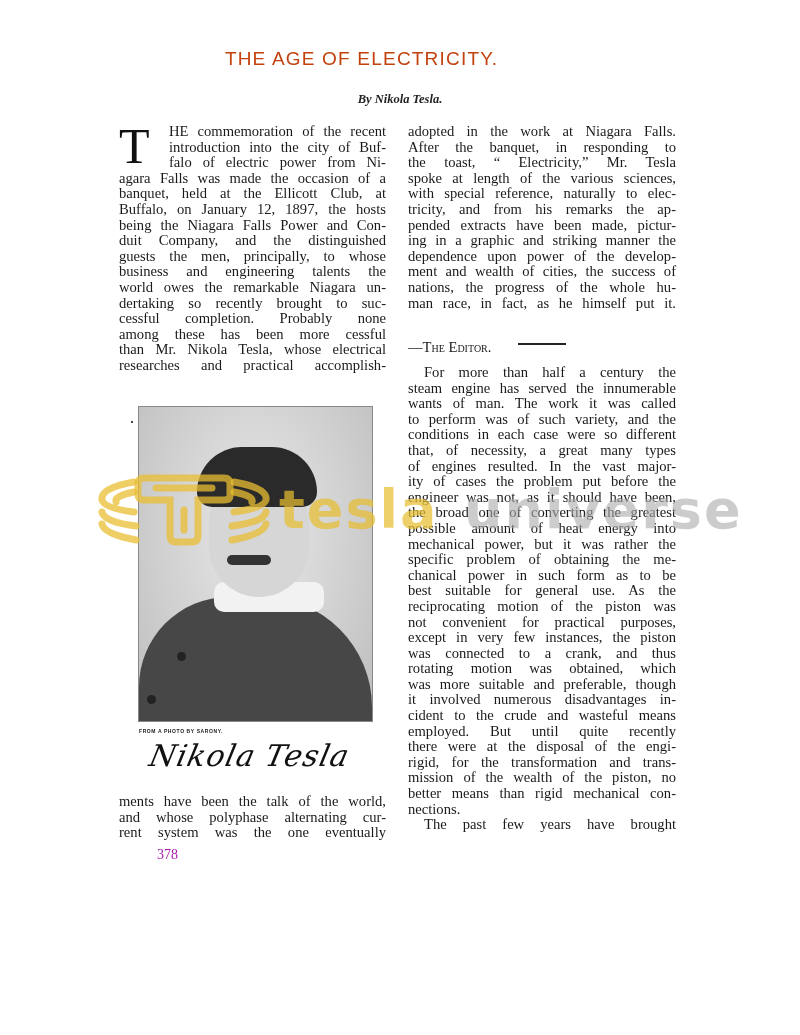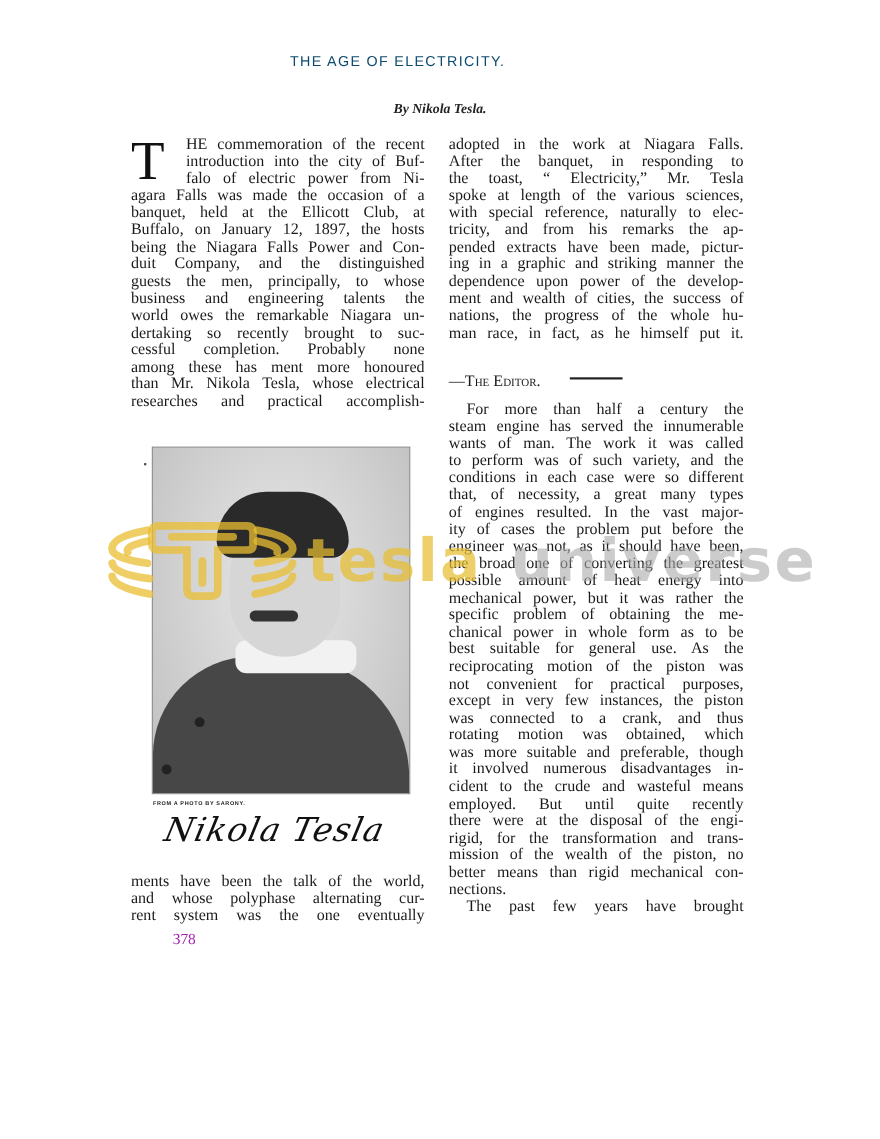--- a/index.html
+++ b/index.html
@@ -1,19 +1,19 @@
 <!DOCTYPE html>
 <html><head>
 <meta charset="utf-8">
 <style>
   html, body { margin:0; padding:0; }
   body { width:800px; height:1035px; background:#ffffff; position:relative; overflow:hidden;
          font-family:"Liberation Serif","DejaVu Serif",serif; color:#1a1a1a; }
   .title { position:absolute; left:0; width:723px; top:48px; text-align:center;
-           font-family:"Liberation Sans","DejaVu Sans",sans-serif; font-size:13px; letter-spacing:1.2px; color:#0c4a6e; }
+           font-family:"Liberation Sans","DejaVu Sans",sans-serif; font-size:19px; letter-spacing:1.2px; color:#c2410c; }
   .byline { position:absolute; left:0; width:800px; top:92px; text-align:center;
             font-style:italic; font-weight:bold; font-size:12.5px; color:#222; }
   .col { position:absolute; font-size:14.6px; line-height:15.6px; text-align:justify; }
   .col .ln { display:block; white-space:nowrap; text-align:justify; text-align-last:justify; height:15.6px; }
   .col .ln.last { text-align-last:left; }
   .col-left { left:119px; top:124px; width:267px; }
   .col-right { left:408px; top:124px; width:268px; }
   .dropcap { position:absolute; left:119px; top:124px; font-size:50px; line-height:44px; color:#111; }
   .indent1 { padding-left:50px; }
   .smallcaps { font-variant:small-caps;margin-top:29px; }
@@ -57,21 +57,21 @@
   <span class="ln">agara Falls was made the occasion of a</span>
   <span class="ln">banquet, held at the Ellicott Club, at</span>
   <span class="ln">Buffalo, on January 12, 1897, the hosts</span>
   <span class="ln">being the Niagara Falls Power and Con-</span>
   <span class="ln">duit Company, and the distinguished</span>
   <span class="ln">guests the men, principally, to whose</span>
   <span class="ln">business and engineering talents the</span>
   <span class="ln">world owes the remarkable Niagara un-</span>
   <span class="ln">dertaking so recently brought to suc-</span>
   <span class="ln">cessful completion.   Probably none</span>
-  <span class="ln">among these has ment more honoured</span>
+  <span class="ln">among these has been more cessful</span>
   <span class="ln">than Mr. Nikola Tesla, whose electrical</span>
   <span class="ln">researches and practical accomplish-</span>
 </div>
 
 <div class="col col-right">
   <span class="ln">adopted in the work at Niagara Falls.</span>
   <span class="ln">After the banquet, in responding to</span>
   <span class="ln">the toast, “ Electricity,” Mr. Tesla</span>
   <span class="ln">spoke at length of the various sciences,</span>
   <span class="ln">with special reference, naturally to elec-</span>
@@ -94,21 +94,21 @@
   <span class="ln">to perform was of such variety, and the</span>
   <span class="ln">conditions in each case were so different</span>
   <span class="ln">that, of necessity, a great many types</span>
   <span class="ln">of engines resulted.   In the vast major-</span>
   <span class="ln">ity of cases the problem put before the</span>
   <span class="ln">engineer was not, as it should have been,</span>
   <span class="ln">the broad one of converting the greatest</span>
   <span class="ln">possible amount of heat energy into</span>
   <span class="ln">mechanical power, but it was rather the</span>
   <span class="ln">specific problem of obtaining the me-</span>
-  <span class="ln">chanical power in whole form as to be</span>
+  <span class="ln">chanical power in such form as to be</span>
   <span class="ln">best suitable for general use.   As the</span>
   <span class="ln">reciprocating motion of the piston was</span>
   <span class="ln">not convenient for practical purposes,</span>
   <span class="ln">except in very few instances, the piston</span>
   <span class="ln">was connected to a crank, and thus</span>
   <span class="ln">rotating motion was obtained, which</span>
   <span class="ln">was more suitable and preferable, though</span>
   <span class="ln">it involved numerous disadvantages in-</span>
   <span class="ln">cident to the crude and wasteful means</span>
   <span class="ln">employed.   But until quite recently</span>

